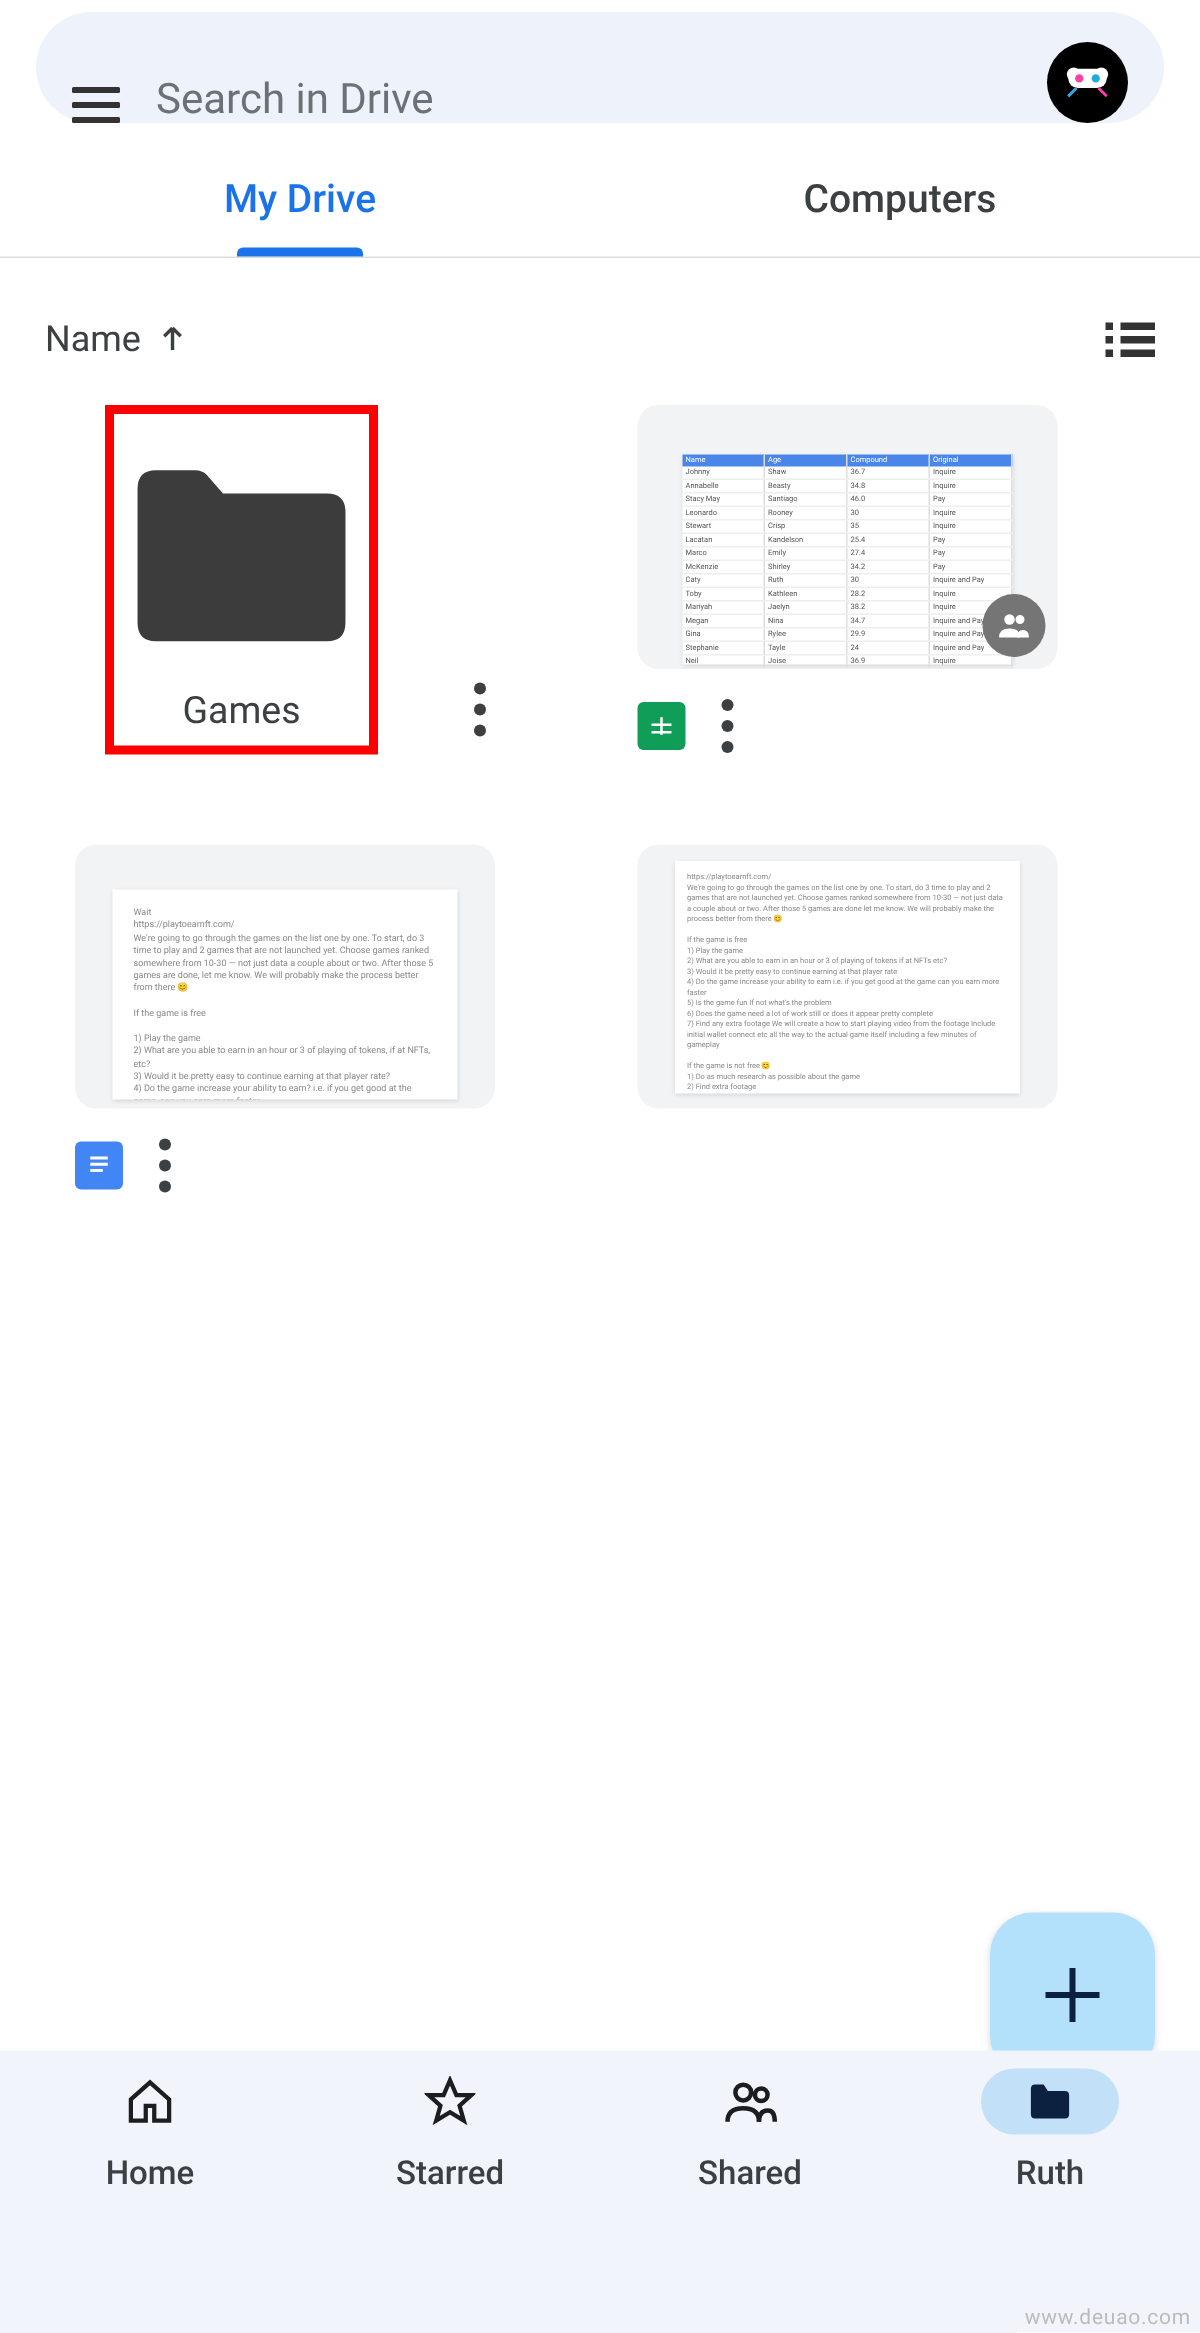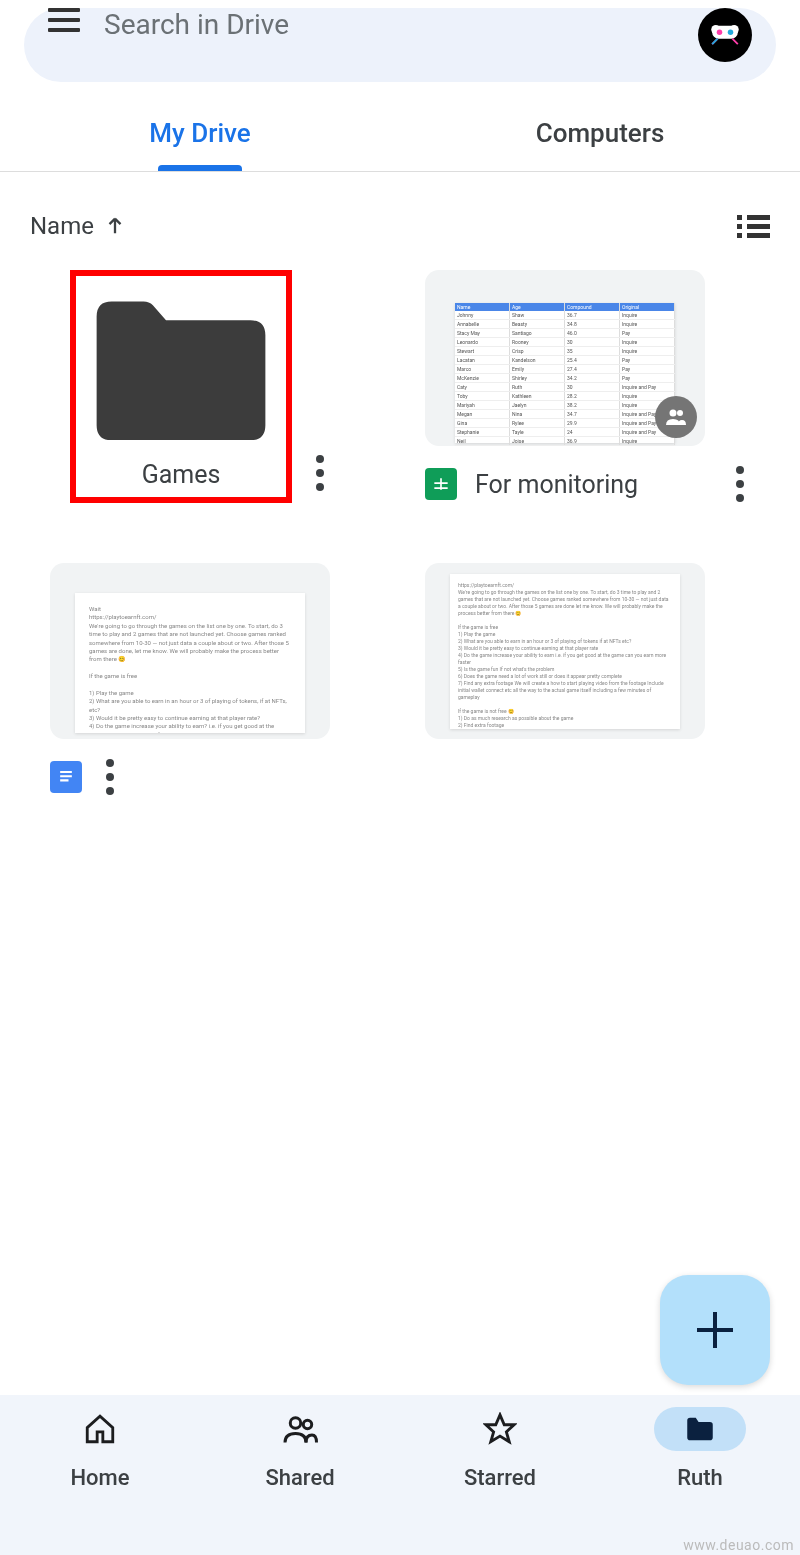--- a/index.html
+++ b/index.html
@@ -1,18 +1,18 @@
 <!DOCTYPE html>
 <html><head>
 <meta charset="utf-8">
 <style>
   * { box-sizing: border-box; margin: 0; padding: 0; }
   body { font-family: Roboto, Arial, sans-serif; width: 800px; height: 1555px; background: #fff; overflow: hidden; position: relative; }
   
-  .searchbar { margin: 8px 24px 8px 24px; background: #edf2fb; border-radius: 40px; height: 74px; display: flex; align-items: flex-start; padding: 0 24px; }
+  .searchbar { margin: 8px 24px 8px 24px; background: #edf2fb; border-radius: 40px; height: 74px; display: flex; align-items: flex-end; padding: 0 24px; }
   .menu-icon { display: flex; flex-direction: column; gap: 6px; margin-right: 24px; }
   .menu-icon span { width: 32px; height: 4px; background: #333; border-radius: 1px; }
   .search-text { font-size: 28px; color: #6b7175; flex: 1; }
   .avatar { width: 54px; height: 54px; border-radius: 50%; background: #000; display: flex; align-items: center; justify-content: center; }
   .avatar svg { width: 44px; height: 44px; }
   
   .tabs { display: flex; height: 78px; border-bottom: 1px solid #ddd; margin-top: 12px; }
   .tab { flex: 1; display: flex; align-items: center; justify-content: center; font-size: 26px; font-weight: 500; color: #3c4043; position: relative; }
   .tab.active { color: #1a73e8; }
   .tab.active::after { content: ''; position: absolute; bottom: 0; width: 84px; height: 6px; background: #1a73e8; border-radius: 4px 4px 0 0; }
@@ -22,21 +22,21 @@
   .list-view-icon { display: flex; flex-direction: column; gap: 4px; }
   .list-view-icon div { display: flex; align-items: center; gap: 5px; }
   .list-view-icon .dot { width: 5px; height: 5px; background: #333; }
   .list-view-icon .bar { width: 23px; height: 5px; background: #333; }
   
   .grid { display: grid; grid-template-columns: 1fr 1fr; gap: 60px 50px; padding: 0 50px; }
   .item { }
   .thumb { width: 280px; height: 176px; background: #f1f3f4; border-radius: 14px; display: flex; align-items: center; justify-content: center; position: relative; overflow: hidden; }
   .thumb.folder { background: transparent; }
   .folder-svg { width: 190px; height: 150px; }
-  .highlight { border: 6px solid #ff0000; padding: 22px 8px 8px 8px; width: 222px; margin-left: 20px; }
+  .highlight { border: 6px solid #ff0000; padding: 22px 8px 8px 8px; width: 182px; margin-left: 20px; }
   .highlight .thumb { width: 100%; height: 142px; }
   
   .label-row { display: flex; align-items: center; padding: 20px 0 0 0; gap: 18px; }
   .file-icon { width: 32px; height: 32px; border-radius: 4px; display: flex; align-items: center; justify-content: center; flex-shrink: 0; }
   .file-icon.sheets { background: #0f9d58; }
   .file-icon.docs { background: #4285f4; }
   .file-icon.file { background: transparent; }
   .file-name { font-size: 25px; color: #3c4043; flex: 1; white-space: nowrap; overflow: hidden; text-overflow: ellipsis; }
   .more-icon { display: flex; flex-direction: column; gap: 6px; flex-shrink: 0; padding: 0 6px; }
   .more-icon span { width: 8px; height: 8px; background: #3c4043; border-radius: 50%; }
@@ -47,21 +47,21 @@
   .sheet-preview .hdr div, .sheet-preview .row div { flex: 1; padding: 1px 2px; border-right: 0.5px solid #ddd; }
   .sheet-preview .row { display: flex; color: #555; border-bottom: 0.5px solid #eee; }
   .shared-badge { position: absolute; right: 8px; bottom: 8px; width: 42px; height: 42px; background: #757575; border-radius: 50%; display: flex; align-items: center; justify-content: center; }
   
   .fab { position: absolute; right: 30px; bottom: 170px; width: 110px; height: 110px; background: #b3e0fb; border-radius: 28px; display: flex; align-items: center; justify-content: center; box-shadow: 0 2px 6px rgba(0,0,0,0.15); }
   .fab .plus { position: relative; width: 36px; height: 36px; }
   .fab .plus::before, .fab .plus::after { content: ''; position: absolute; background: #0b213f; }
   .fab .plus::before { left: 16px; top: 0; width: 4px; height: 36px; }
   .fab .plus::after { top: 16px; left: 0; width: 36px; height: 4px; }
   
-  .bottomnav { position: absolute; bottom: 0; left: 0; right: 0; height: 160px; background: #f1f5fb; display: flex; padding-top: 12px; }
+  .bottomnav { position: absolute; bottom: 0; left: 0; right: 0; height: 188px; background: #f1f5fb; display: flex; padding-top: 12px; }
   .nav-item { flex: 1; display: flex; flex-direction: column; align-items: center; gap: 14px; }
   .nav-icon-wrap { width: 92px; height: 44px; border-radius: 22px; display: flex; align-items: center; justify-content: center; }
   .nav-item.active .nav-icon-wrap { background: #c2e0f8; }
   .nav-label { font-size: 22px; color: #3c4043; font-weight: 500; }
   
   .watermark { position: absolute; right: 6px; bottom: 2px; font-size: 14px; color: #bbb; letter-spacing: 0.5px; }
 </style>
 </head>
 <body>
 
@@ -245,21 +245,20 @@
           </svg>
       </div>
     </div>
     <div class="label-row">
       <div class="file-icon sheets">
         <svg width="20" height="20" viewBox="0 0 24 24" fill="#fff">
             <rect x="4" y="4" width="16" height="16" fill="none"></rect>
             <path d="M4 11h16M4 17h16M12 5v14" stroke="#fff" stroke-width="2"></path>
           </svg>
       </div>
-      <span class="file-name">For monitoring</span>
       <div class="more-icon">
           <span></span>
           <span></span>
           <span></span>
         </div>
     </div>
   </div>
 
   <div class="item">
     <div class="thumb">
@@ -321,37 +320,37 @@
   <div class="nav-item">
     <div class="nav-icon-wrap">
         <svg width="34" height="34" viewBox="0 0 24 24" fill="none" stroke="#1c1d1f" stroke-width="2">
           <path d="M3 11 L12 3 L21 11 L21 21 L14 21 L14 14 L10 14 L10 21 L3 21 Z"></path>
         </svg>
       </div>
     <span class="nav-label">Home</span>
   </div>
   <div class="nav-item">
     <div class="nav-icon-wrap">
+        <svg width="34" height="34" viewBox="0 0 24 24" fill="none" stroke="#1c1d1f" stroke-width="2">
+          <path d="M12 2 L15 9 L22 9 L16.5 14 L18.5 21 L12 17 L5.5 21 L7.5 14 L2 9 L9 9 Z"></path>
+        </svg>
+      </div>
+    <span class="nav-label">Starred</span>
+  </div>
+  <div class="nav-item">
+    <div class="nav-icon-wrap">
         <svg width="36" height="36" viewBox="0 0 24 24" fill="none" stroke="#1c1d1f" stroke-width="2">
           <circle cx="9" cy="8" r="3.5"></circle>
           <circle cx="17" cy="9" r="2.8"></circle>
           <path d="M2 21 Q2 15 9 15 Q16 15 16 21"></path>
           <path d="M16 21 Q16 16 20 16 Q23 16 23 21"></path>
         </svg>
       </div>
     <span class="nav-label">Shared</span>
   </div>
-  <div class="nav-item">
-    <div class="nav-icon-wrap">
-        <svg width="34" height="34" viewBox="0 0 24 24" fill="none" stroke="#1c1d1f" stroke-width="2">
-          <path d="M12 2 L15 9 L22 9 L16.5 14 L18.5 21 L12 17 L5.5 21 L7.5 14 L2 9 L9 9 Z"></path>
-        </svg>
-      </div>
-    <span class="nav-label">Starred</span>
-  </div>
   <div class="nav-item active">
     <div class="nav-icon-wrap">
         <svg width="34" height="34" viewBox="0 0 24 24" fill="#0b213f">
           <path d="M3 6 Q3 4 5 4 L9 4 L11 7 L19 7 Q21 7 21 9 L21 18 Q21 20 19 20 L5 20 Q3 20 3 18 Z"></path>
         </svg>
       </div>
     <span class="nav-label">Ruth</span>
   </div>
 </div>
 

